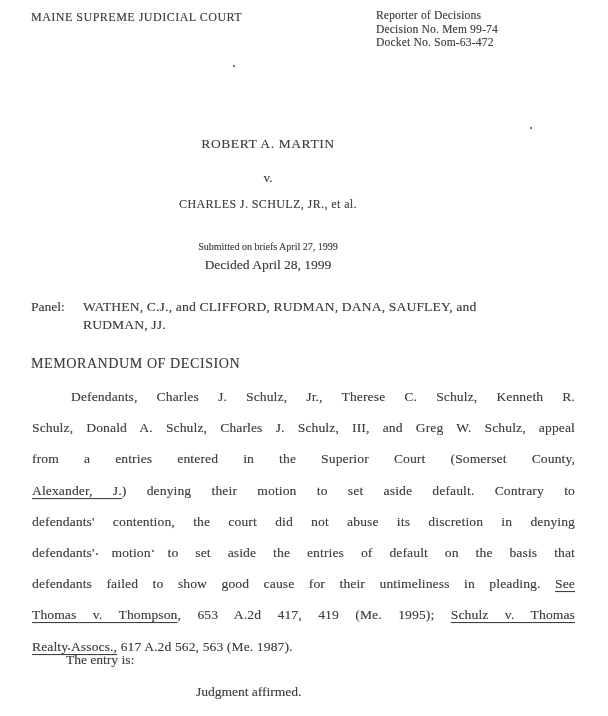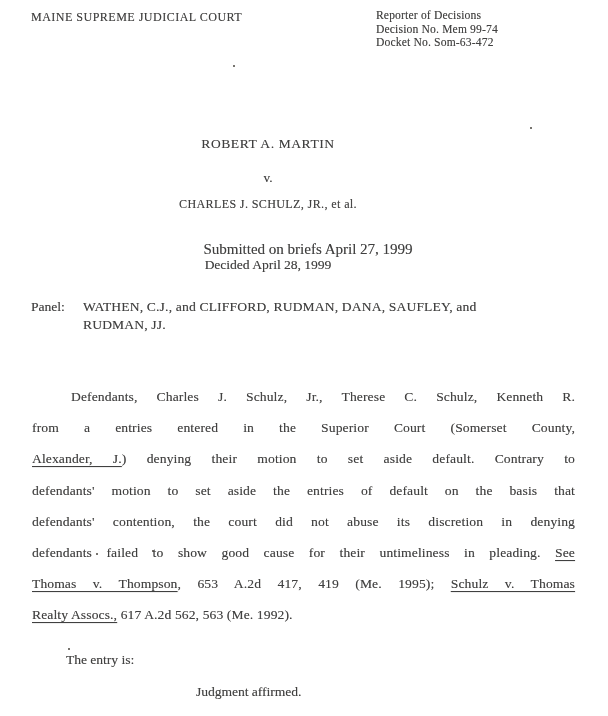--- a/index.html
+++ b/index.html
@@ -23,21 +23,21 @@
     font-size: 11.5px; line-height: 13.5px; letter-spacing: 0.2px;
   }
   
   .cap {
     position: absolute; left: 0; width: 536px;
     text-align: center; white-space: nowrap;
   }
   .cap-plaintiff  { top: 136px; font-size: 13.5px; letter-spacing: 0.6px; }
   .cap-versus     { top: 170px; font-size: 13px; }
   .cap-defendants { top: 197px; font-size: 12px; letter-spacing: 0.4px; }
-  .cap-submitted  { top: 241px; font-size: 15px; margin-left: 40px; }
+  .cap-submitted  { top: 241px; font-size: 10px; }
   .cap-decided    { top: 257px; font-size: 13.5px; }
   
   .panel {
     position: absolute; left: 31px; top: 298px;
     display: flex; font-size: 13.5px; line-height: 17.5px;
   }
   .panel-label { width: 52px; flex: 0 0 52px; }
   .panel-names { letter-spacing: 0.2px; }
   
   .memo-heading {
@@ -82,30 +82,32 @@
   <div class="cap cap-decided">Decided April 28, 1999</div>
 
   <div class="panel">
     <div class="panel-label">Panel:</div>
     <div class="panel-names">
       <div>WATHEN, C.J., and CLIFFORD, RUDMAN, DANA, SAUFLEY, and</div>
       <div>RUDMAN, JJ.</div>
     </div>
   </div>
 
+  <div class="memo-heading">MEMORANDUM OF DECISION</div>
 
   <div class="opinion-body" id="opinion-body">
       <div class="bl first"><span>Defendants, Charles J. Schulz, Jr., Therese C. Schulz, Kenneth R.</span></div>
+      <div class="bl"><span>Schulz, Donald A. Schulz, Charles J. Schulz, III, and Greg W. Schulz, appeal</span></div>
       <div class="bl"><span>from a entries entered in the Superior Court (Somerset County,</span></div>
       <div class="bl"><span class="u">Alexander, J.</span><span>) denying their motion to set aside default.  Contrary to</span></div>
+      <div class="bl"><span>defendants' contention, the court did not abuse its discretion in denying</span></div>
       <div class="bl"><span>defendants' motion to set aside the entries of default on the basis that</span></div>
-      <div class="bl"><span>defendants' contention, the court did not abuse its discretion in denying</span></div>
       <div class="bl"><span>defendants failed to show good cause for their untimeliness in pleading.  </span><span class="u">See</span></div>
       <div class="bl"><span class="u">Thomas v. Thompson</span><span>, 653 A.2d 417, 419 (Me. 1995); </span><span class="u">Schulz v. Thomas</span></div>
-      <div class="bl last"><span class="u">Realty Assocs.,</span><span> 617 A.2d 562, 563 (Me. 1992).</span></div>
+      <div class="bl last"><span class="u">Realty Assocs.,</span><span> 617 A.2d 562, 563 (Me. 1987).</span></div>
     </div>
 
   <div class="entry-line">The entry is:</div>
   <div class="judgment-line">Judgment affirmed.</div>
 
   <div class="speck" style="left:233px; top:65px;"></div>
   <div class="speck" style="left:530px; top:127px;"></div>
   <div class="speck" style="left:96px;  top:553px;"></div>
   <div class="speck" style="left:152px; top:550px;"></div>
   <div class="speck" style="left:68px;  top:648px;"></div>

